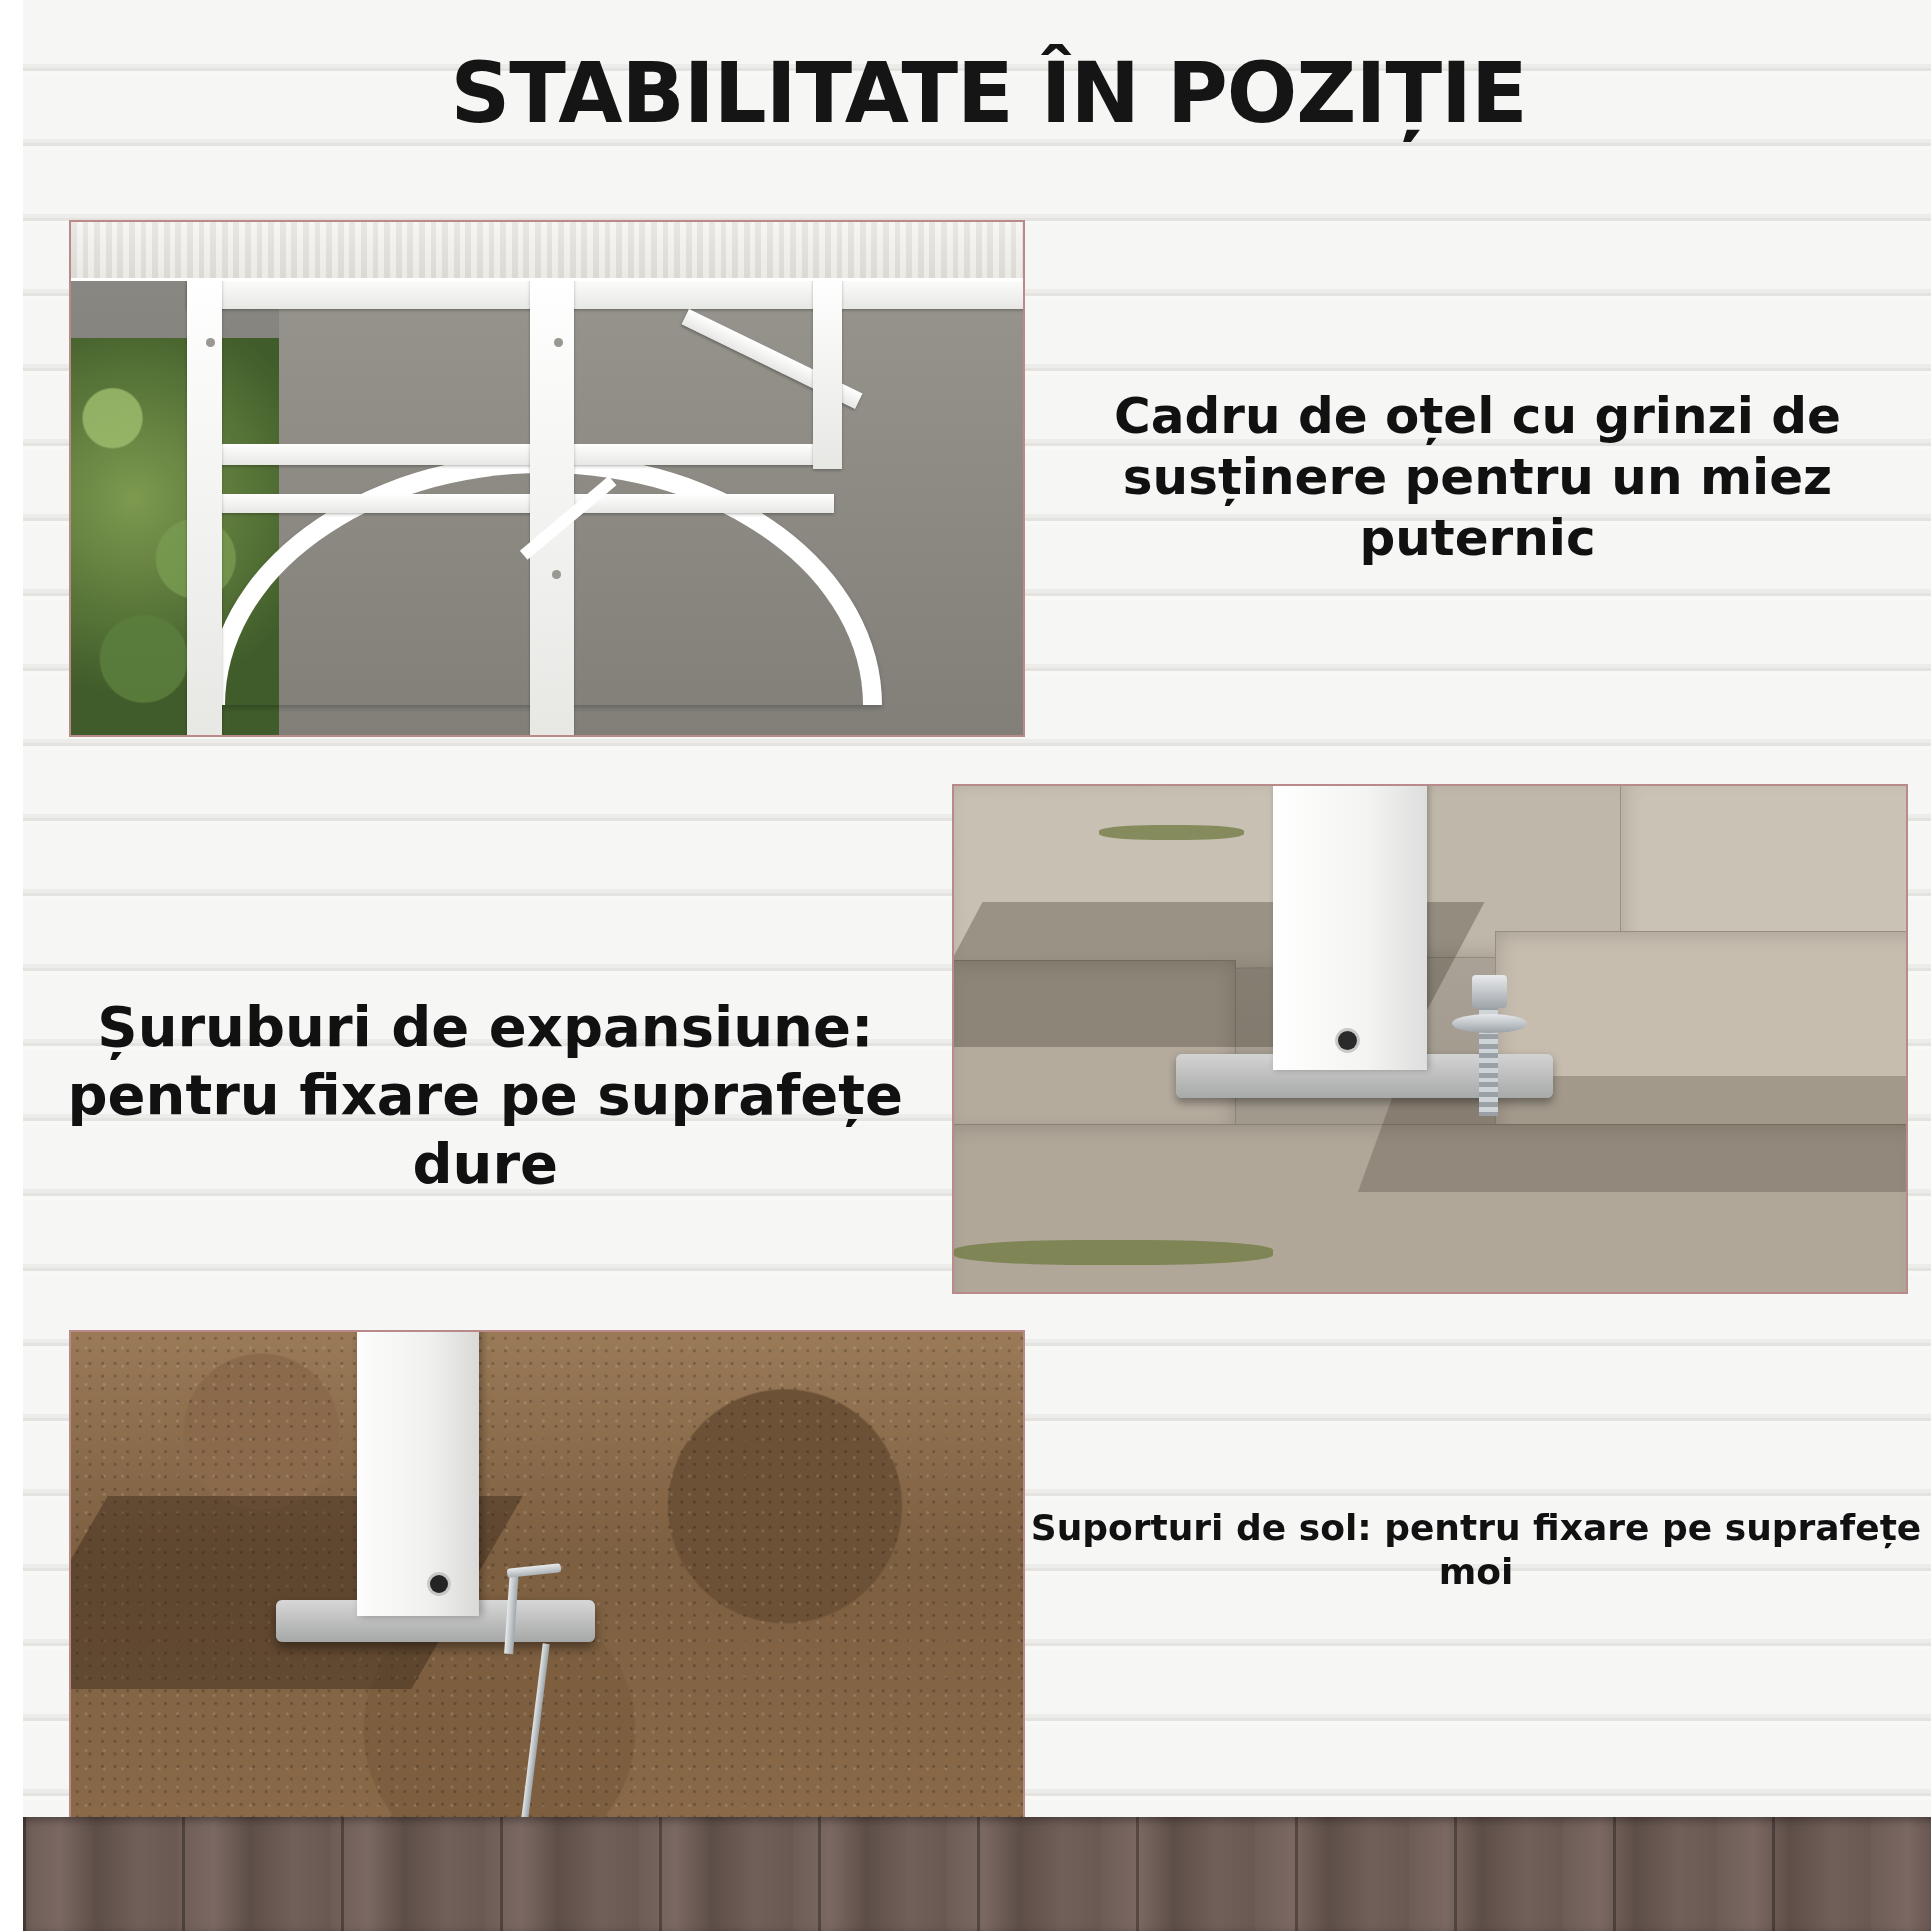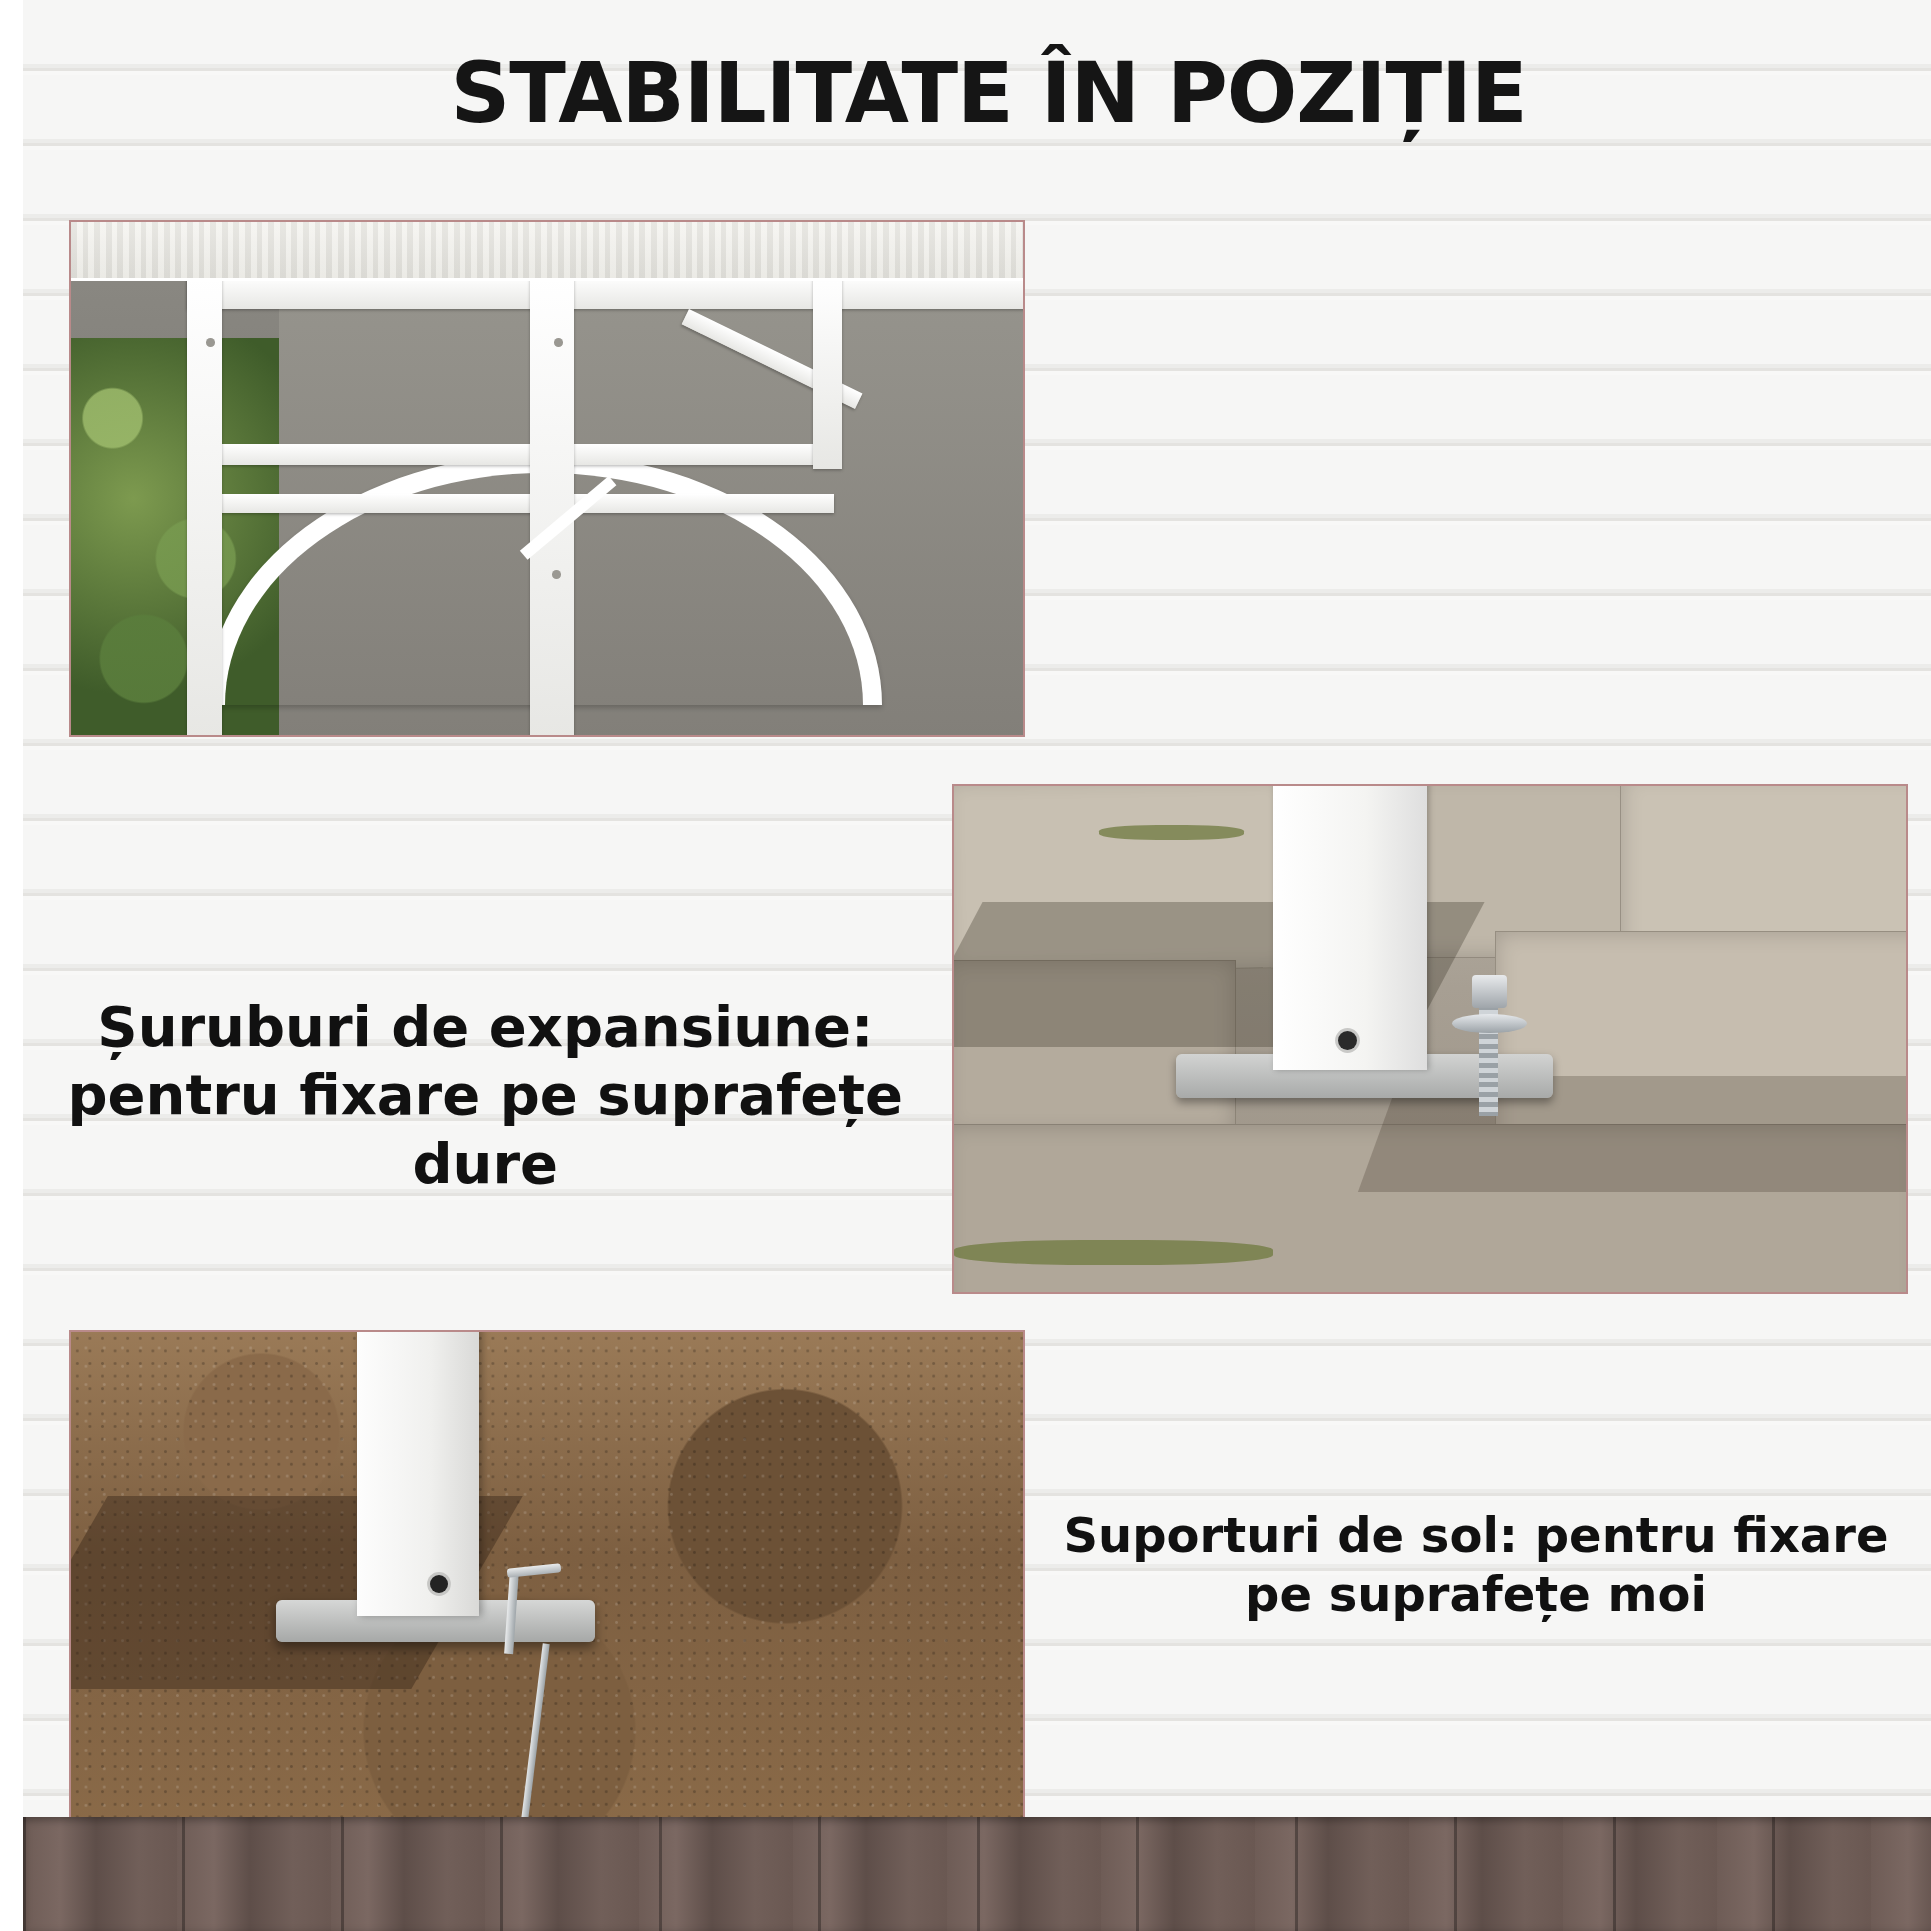--- a/index.html
+++ b/index.html
@@ -280,21 +280,21 @@
   .cap-1 {
     left: 1025px; top: 386px; width: 859px;
     text-align: center; font-size: 50px;
   }
   .cap-2 {
     left: 19.3px; top: 993px; width: 886px;
     text-align: center; font-size: 56px;
   }
   .cap-3 {
     left: 1004px; top: 1506px; width: 898px;
-    text-align: center; font-size: 48px;
+    text-align: center; font-size: 36px;
   }
 </style>
 </head>
 <body>
 
 <div class="page">
 
   <div class="title">STABILITATE ÎN POZIȚIE</div>
 
   <div class="photo photo-1">
@@ -311,20 +311,21 @@
       <div class="bar p1-post-mid"></div>
       <div class="bar p1-post-right"></div>
       <div class="p1-bracket"></div>
       <div class="p1-screw" style="left:135px; top:116px;"></div>
       <div class="p1-screw" style="left:483px; top:116px;"></div>
       <div class="p1-screw" style="left:481px; top:348px;"></div>
       <div class="p1-canopy"></div>
     </div>
   </div>
 
+  <div class="caption cap-1">Cadru de oțel cu grinzi de susținere pentru un miez puternic</div>
 
   <div class="photo photo-2">
     <div class="inner">
       <div class="p2-bg"></div>
       <div class="stone p2-s1"></div>
       <div class="stone p2-s2"></div>
       <div class="stone p2-s3"></div>
       <div class="stone p2-s4"></div>
       <div class="stone p2-s5"></div>
       <div class="stone p2-s6"></div>

